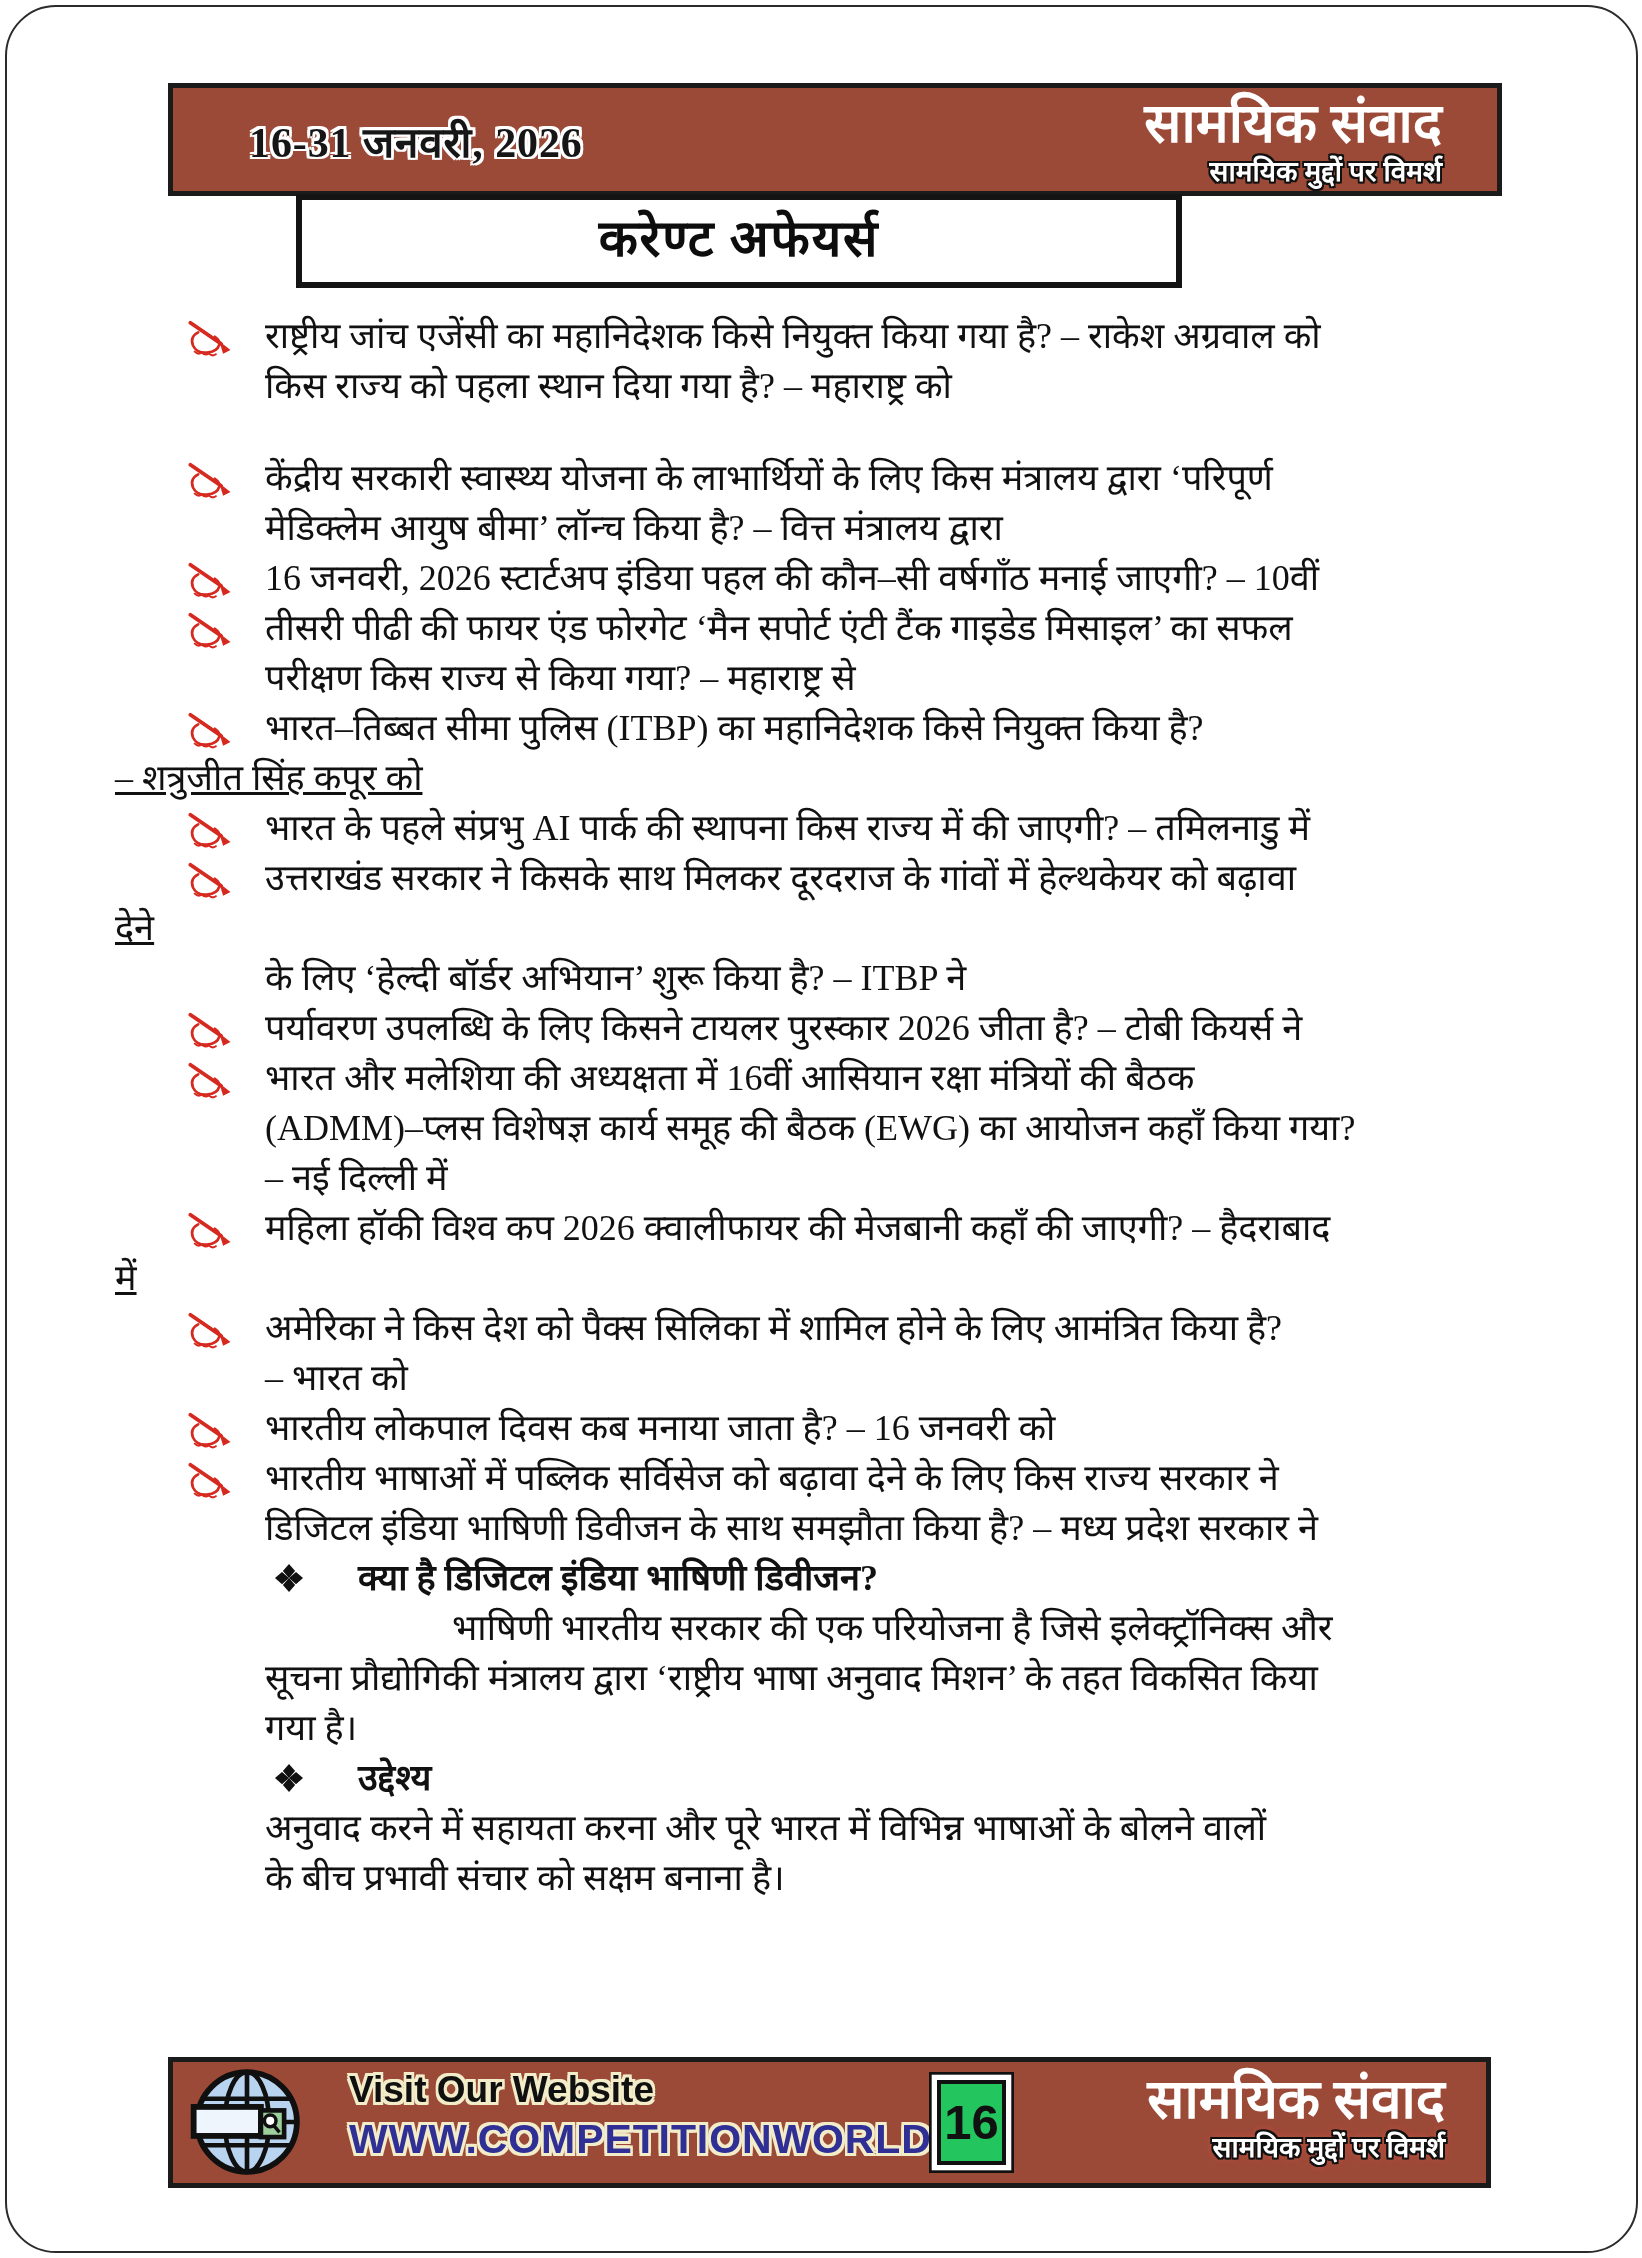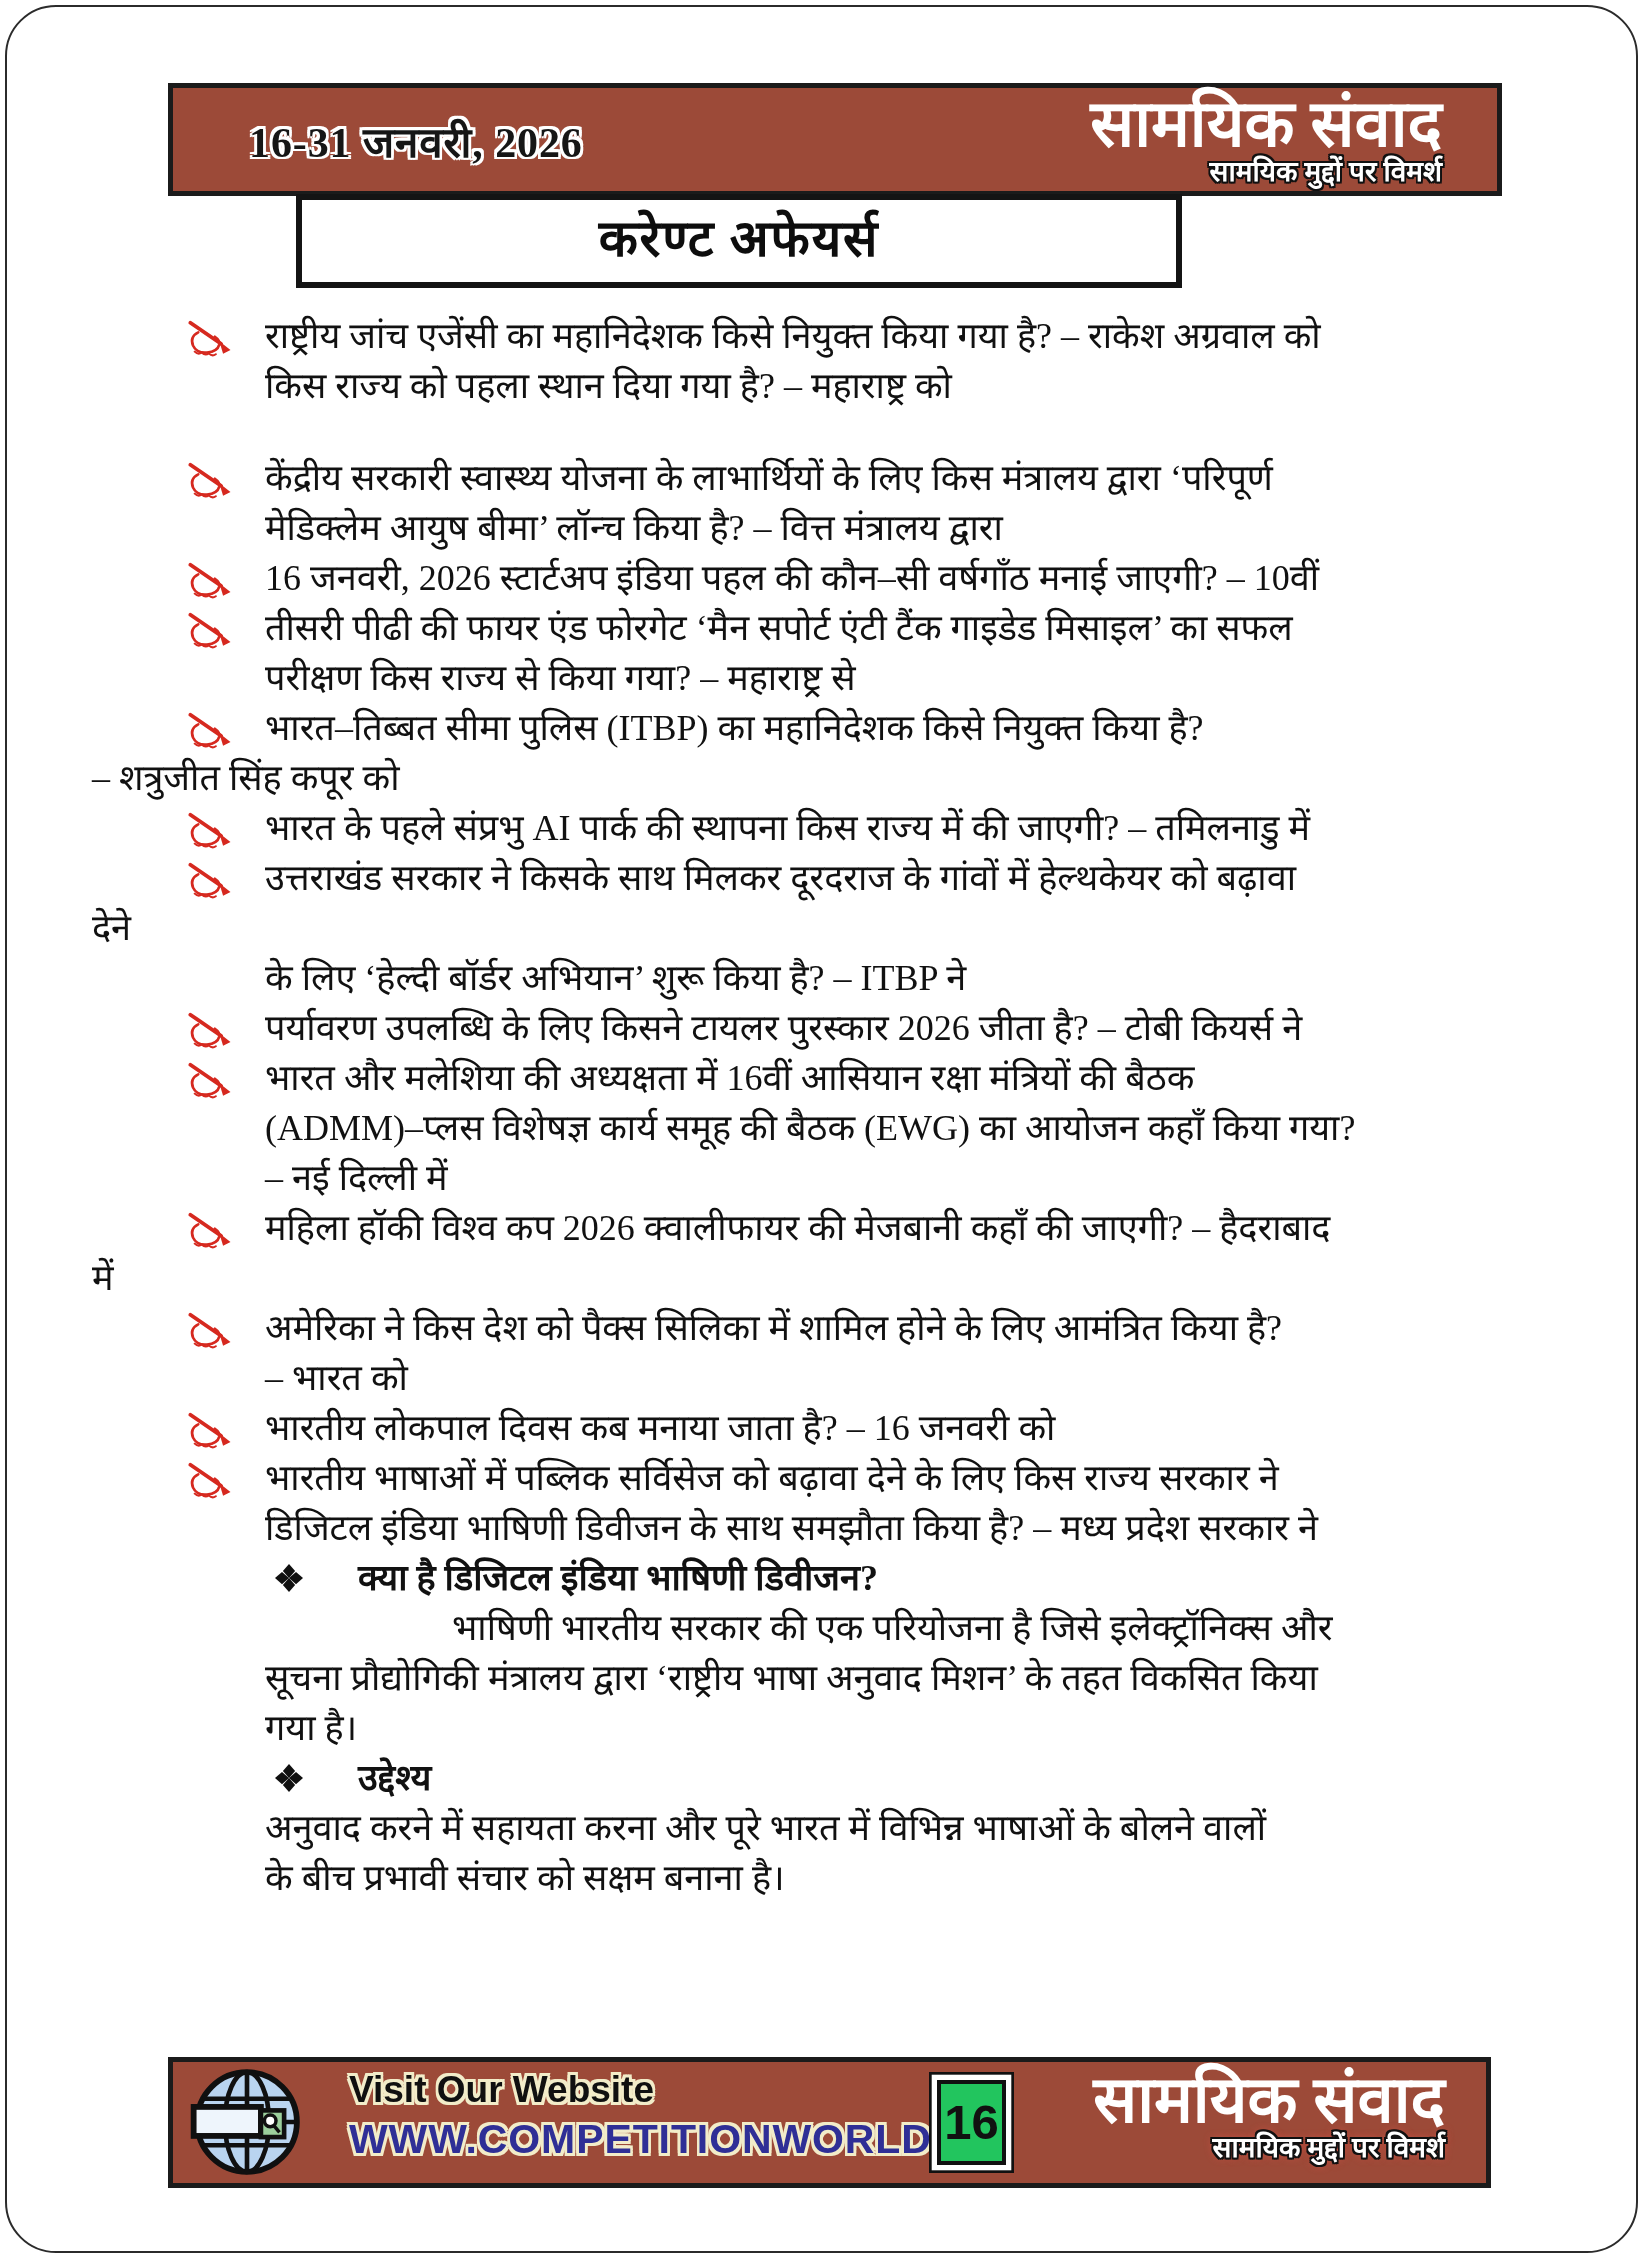--- a/index.html
+++ b/index.html
@@ -20,21 +20,21 @@
   }
   #date-range{
     position:absolute; left:76px; top:50%; transform:translateY(-50%);
     font-size:42px; font-weight:bold; color:#161616; letter-spacing:0.9px;
     text-shadow:-2.6px -2.6px 0 #fff,2.6px -2.6px 0 #fff,-2.6px 2.6px 0 #fff,2.6px 2.6px 0 #fff,
                 -2.6px 0 0 #fff,2.6px 0 0 #fff,0 -2.6px 0 #fff,0 2.6px 0 #fff;
     white-space:nowrap;
   }
   .brand{ position:absolute; right:55px; top:7px; text-align:right; }
   .brand .brand-title{
-    font-size:65px; line-height:58px; font-weight:bold; color:#ffffff; white-space:nowrap;
+    font-size:55px; line-height:58px; font-weight:bold; color:#ffffff; white-space:nowrap;
   }
   .brand .brand-sub{
     font-size:28px; line-height:37px; font-weight:bold; color:#ffffff; white-space:nowrap;
     text-shadow:-1.8px -1.8px 0 #111,1.8px -1.8px 0 #111,-1.8px 1.8px 0 #111,1.8px 1.8px 0 #111,
                 -1.8px 0 0 #111,1.8px 0 0 #111,0 -1.8px 0 #111,0 1.8px 0 #111;
   }
   #footer-bar .brand .brand-sub{
     text-shadow:-1.8px -1.8px 0 #111,1.8px -1.8px 0 #111,-1.8px 1.8px 0 #111,1.8px 1.8px 0 #111,
                 -1.8px 0 0 #111,1.8px 0 0 #111,0 -1.8px 0 #111,0 1.8px 0 #111,0 0 8.8px #e0554a;
   }
@@ -48,21 +48,21 @@
     font-size:51px; font-weight:800; line-height:79px; color:#0d0d0d; letter-spacing:1.8px;
     white-space:nowrap;
   }
 
   
   #qa{ position:absolute; left:0; top:311px; width:1553px; }
   .row{ position:relative; min-height:50px; line-height:50px; font-size:36px; padding-left:265px; }
   .row .t{ white-space:nowrap; }
   .row.q{}
   .row.cont{}
-  .row.out{ padding-left:92px; }
+  .row.out{ padding-left:115px;text-decoration:underline; }
   .row.para{ padding-left:265px; }
   .row.para1{ padding-left:452px; }
   .row.head{ padding-left:275px; font-weight:bold; }
   .row.gap{ min-height:42px; }
   .hand-icon{ position:absolute; left:186px; top:8px; width:49px; height:39px; }
   .diamond-icon{ display:inline-block; width:28px; height:28px; margin-right:55px; vertical-align:-1.8px; }
 
   
   #footer-bar{
     position:absolute; left:168px; top:2057px; width:1323px; height:131px;

